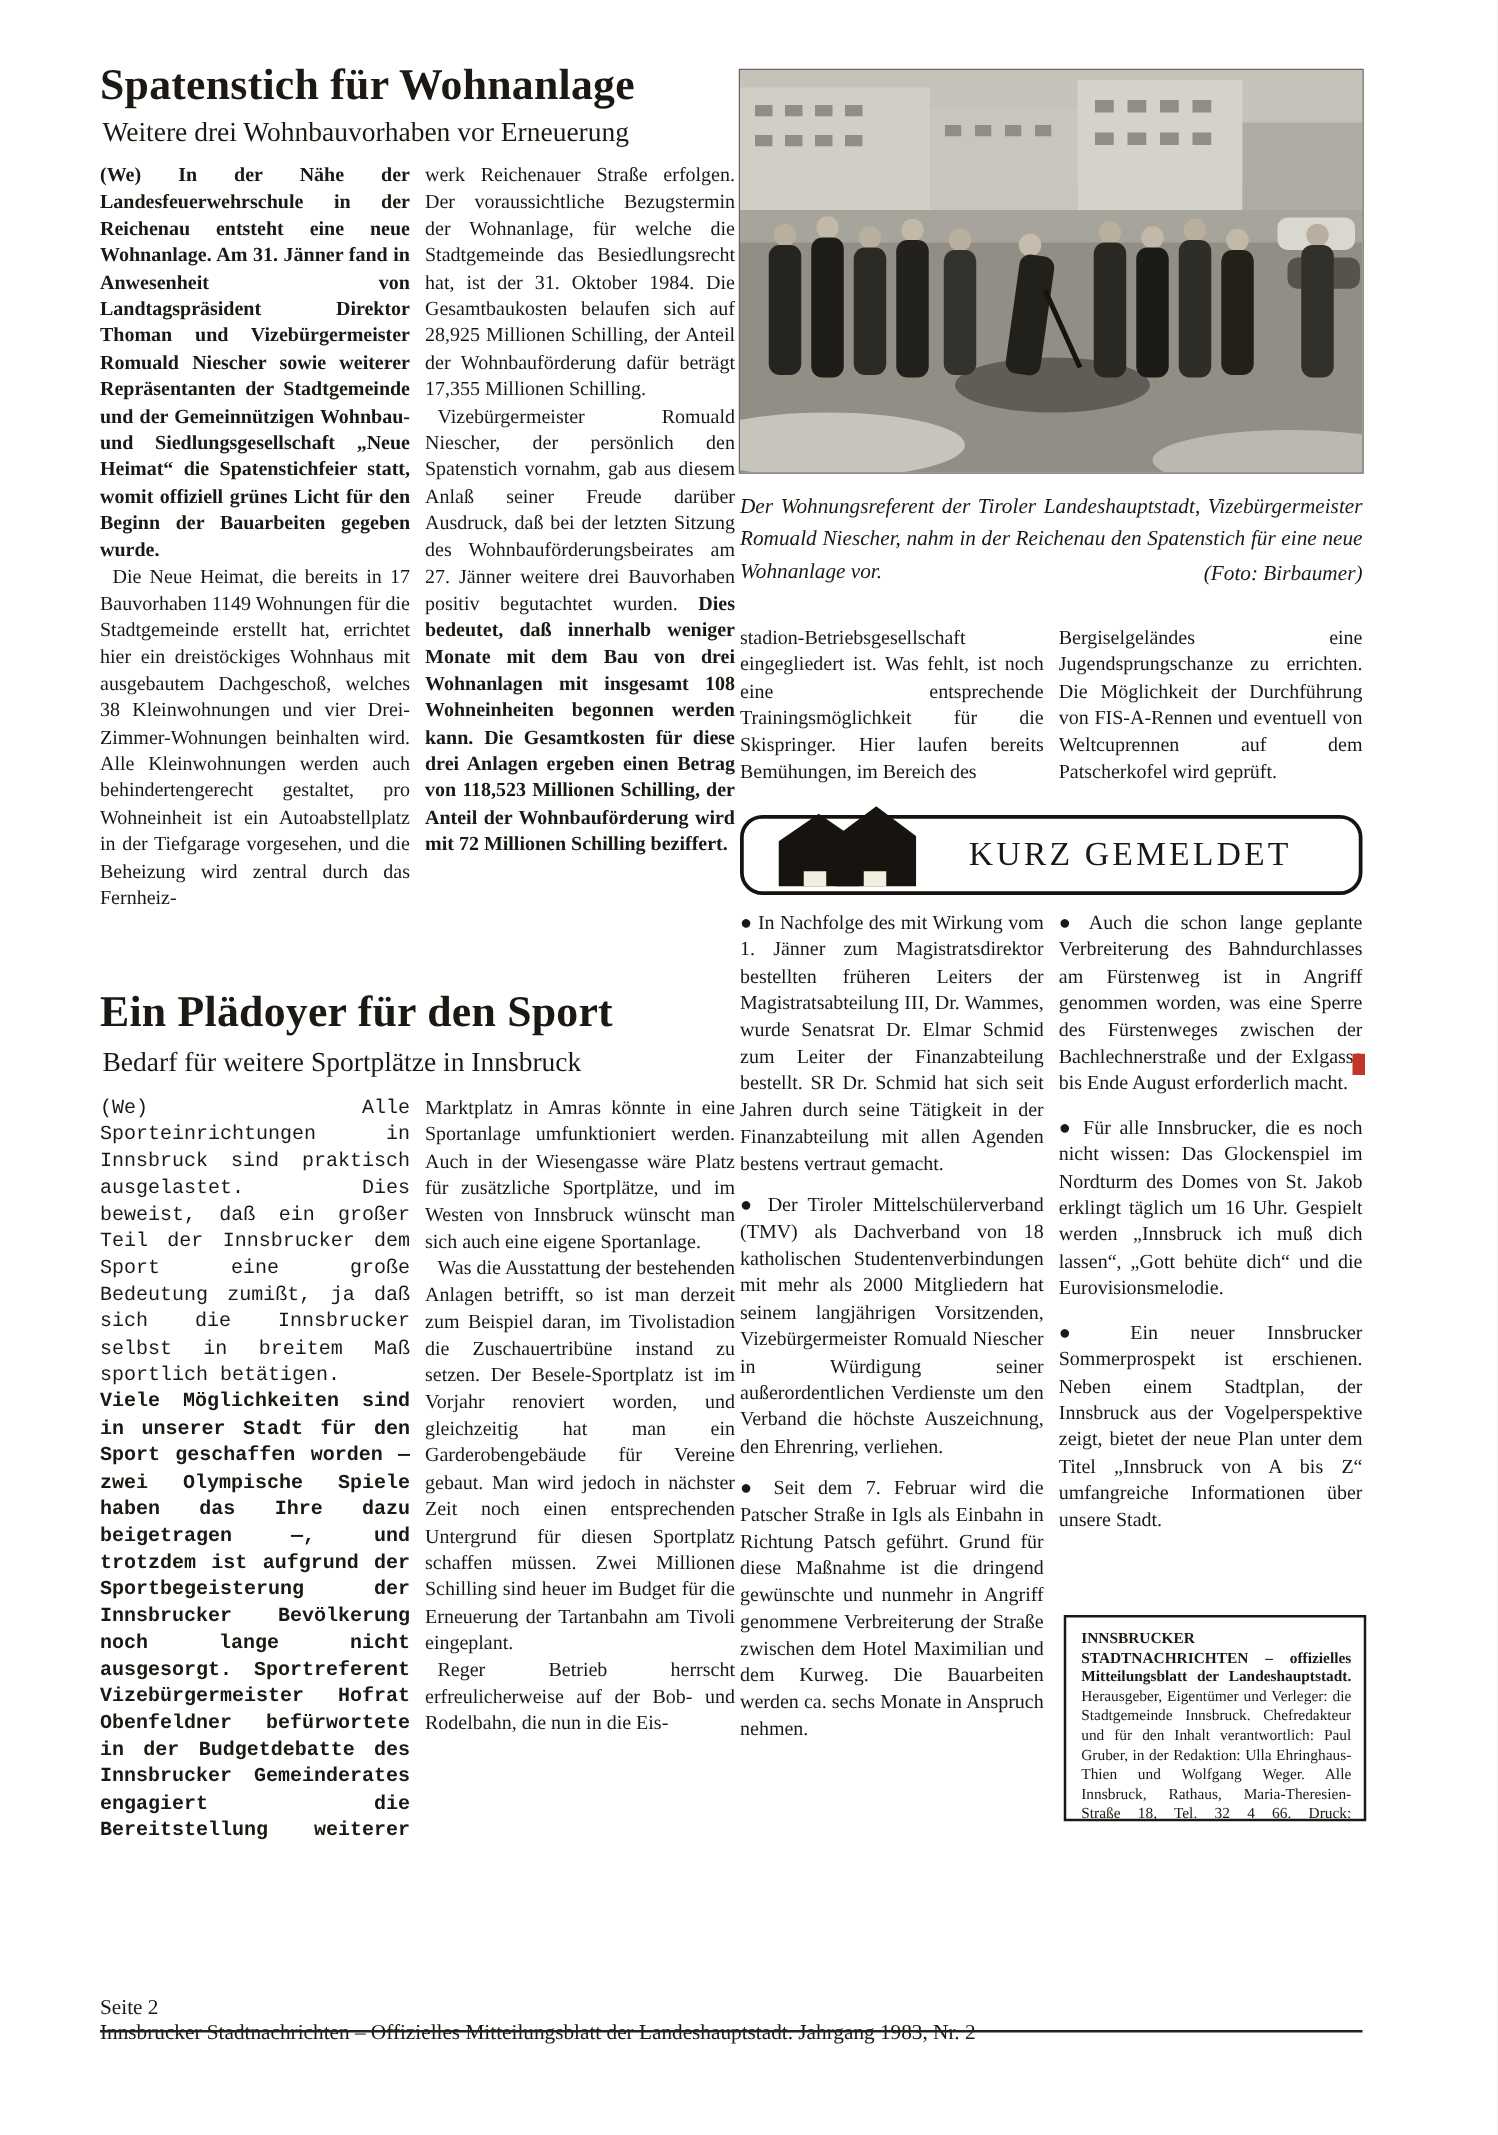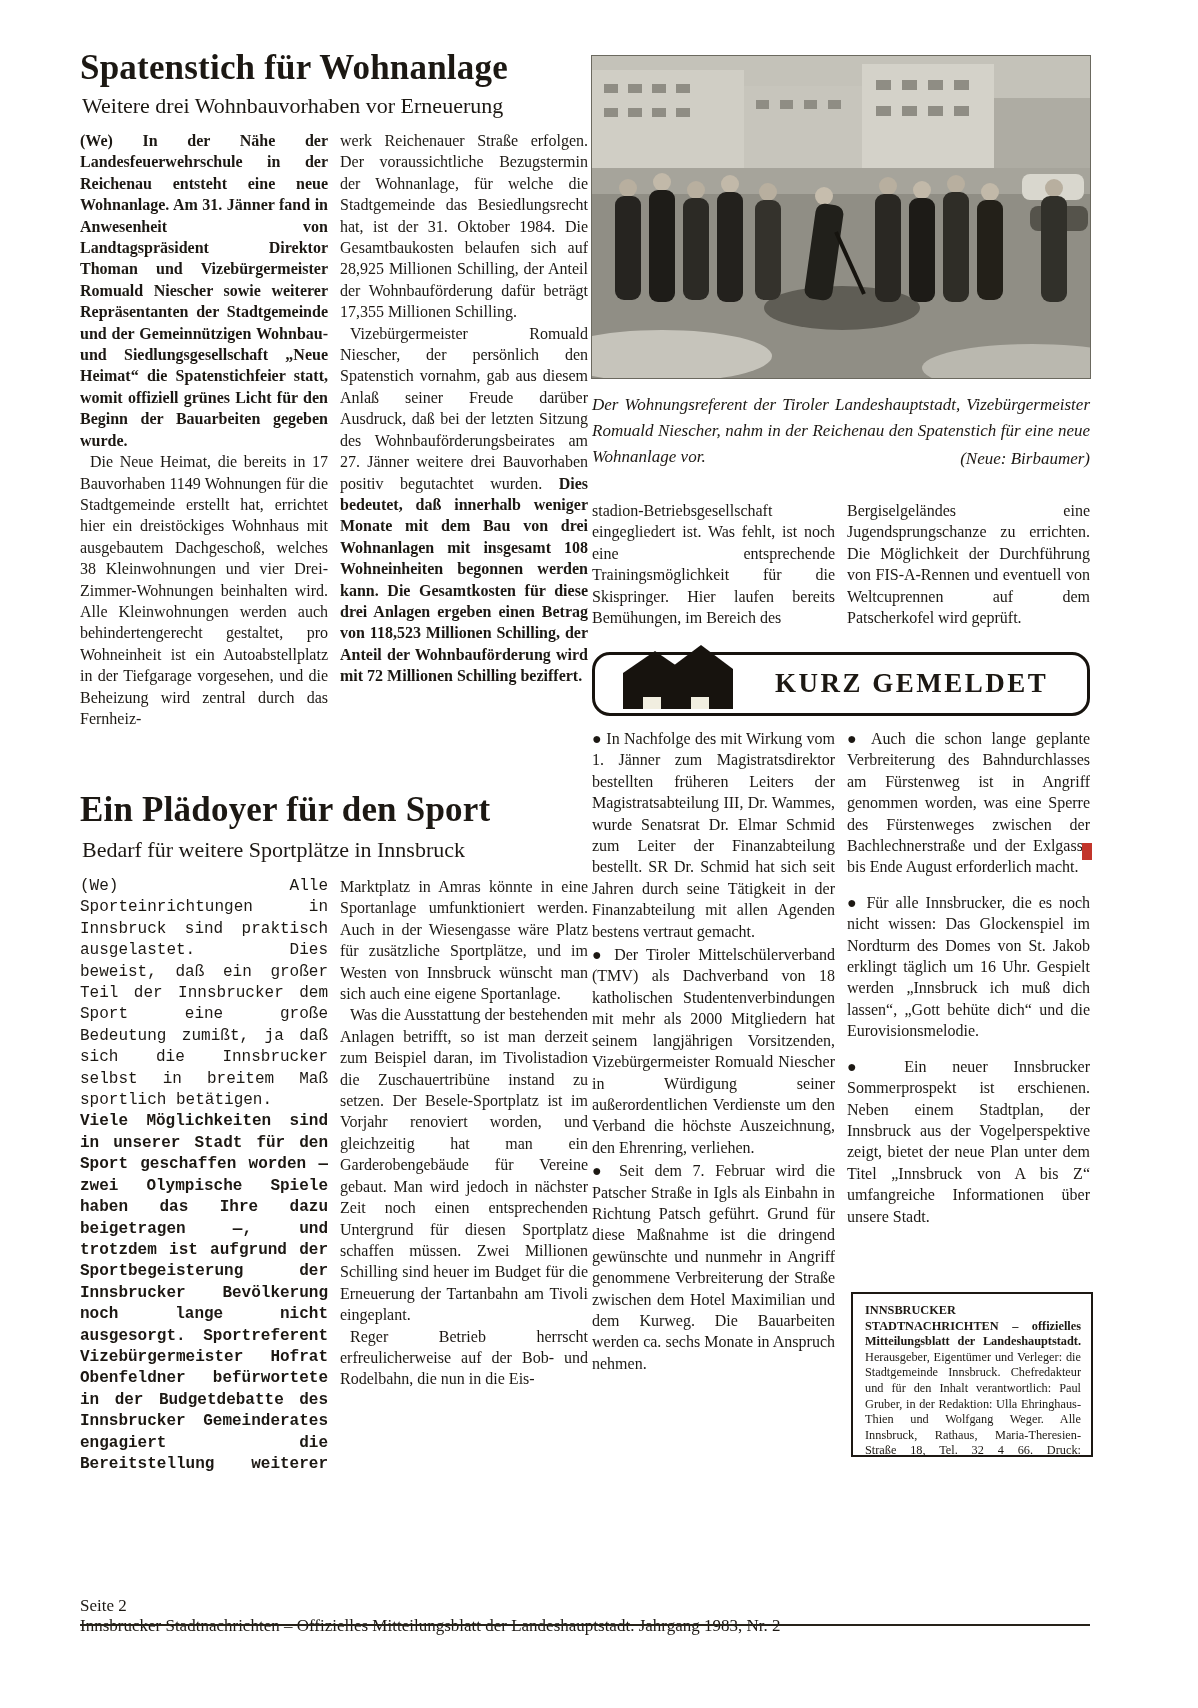--- a/index.html
+++ b/index.html
@@ -22,25 +22,25 @@
   .col b { font-weight:bold; }
   .lead { font-weight:bold; }
   .photo-frame { background:#b9b7ae; outline:1px solid #6b695f; overflow:hidden; }
   .caption { font-style:italic; font-size:17px; line-height:26px; text-align:justify; }
   .caption .credit { position:absolute; right:0; bottom:0; font-style:italic; }
   .kg-box {
     border:3px solid #17130e; border-radius:18px; height:58px;
   }
   .kg-title {
     position:absolute; left:180px; top:13px;
-    font-weight:bold; font-size:27px; letter-spacing:2.5px;
+    font-weight:normal; font-size:27px; letter-spacing:2.5px;
   }
   .kg-icon { position:absolute; left:26px; top:-12px; }
   .kg-col p { margin:0 0 0 0; }
-  .kg-col p + p { margin-top:2px; }
+  .kg-col p + p { margin-top:12px; }
   .kg-col.gap p + p { margin-top:14px; }
   .imprint {
     border:2px solid #1c1813; padding:9px 10px 8px 12px;
     font-size:12.3px; line-height:15.6px; text-align:justify; overflow:hidden;
   }
   .imprint b { font-weight:bold; }
   .footer-line {
     display:flex; justify-content:space-between; align-items:baseline;
     font-size:17px;
     flex-direction:column;
@@ -154,21 +154,21 @@
         <g fill="#31302a">
             <circle cx="462" cy="132" r="9" fill="#b8af9f"></circle>
             <rect x="449" y="140" width="26" height="106" rx="9"></rect>
           </g>
       </g>
     </svg>
   </div>
 
   <div class="abs caption" style="left:592px; top:392px; width:498px; height:80px;">
     <span>Der Wohnungsreferent der Tiroler Landeshauptstadt, Vizebürgermeister Romuald Niescher, nahm in der Reichenau den Spatenstich für eine neue Wohnanlage vor.</span>
-    <span class="credit">(Neue: Birbaumer)</span>
+    <span class="credit">(Foto: Birbaumer)</span>
   </div>
 
   <div class="abs col" style="left:592px; top:500px; width:243px; height:134px;">
     <p>stadion-Betriebsgesellschaft eingegliedert ist. Was fehlt, ist noch eine entsprechende Trainingsmöglichkeit für die Skispringer. Hier laufen bereits Bemühungen, im Bereich des</p>
   </div>
   <div class="abs col" style="left:847px; top:500px; width:243px; height:134px;">
     <p>Bergiselgeländes eine Jugendsprungschanze zu errichten. Die Möglichkeit der Durchführung von FIS-A-Rennen und eventuell von Weltcuprennen auf dem Patscherkofel wird geprüft.</p>
   </div>
 
   <div class="abs kg-box" style="left:592px; top:652px; width:492px;">

